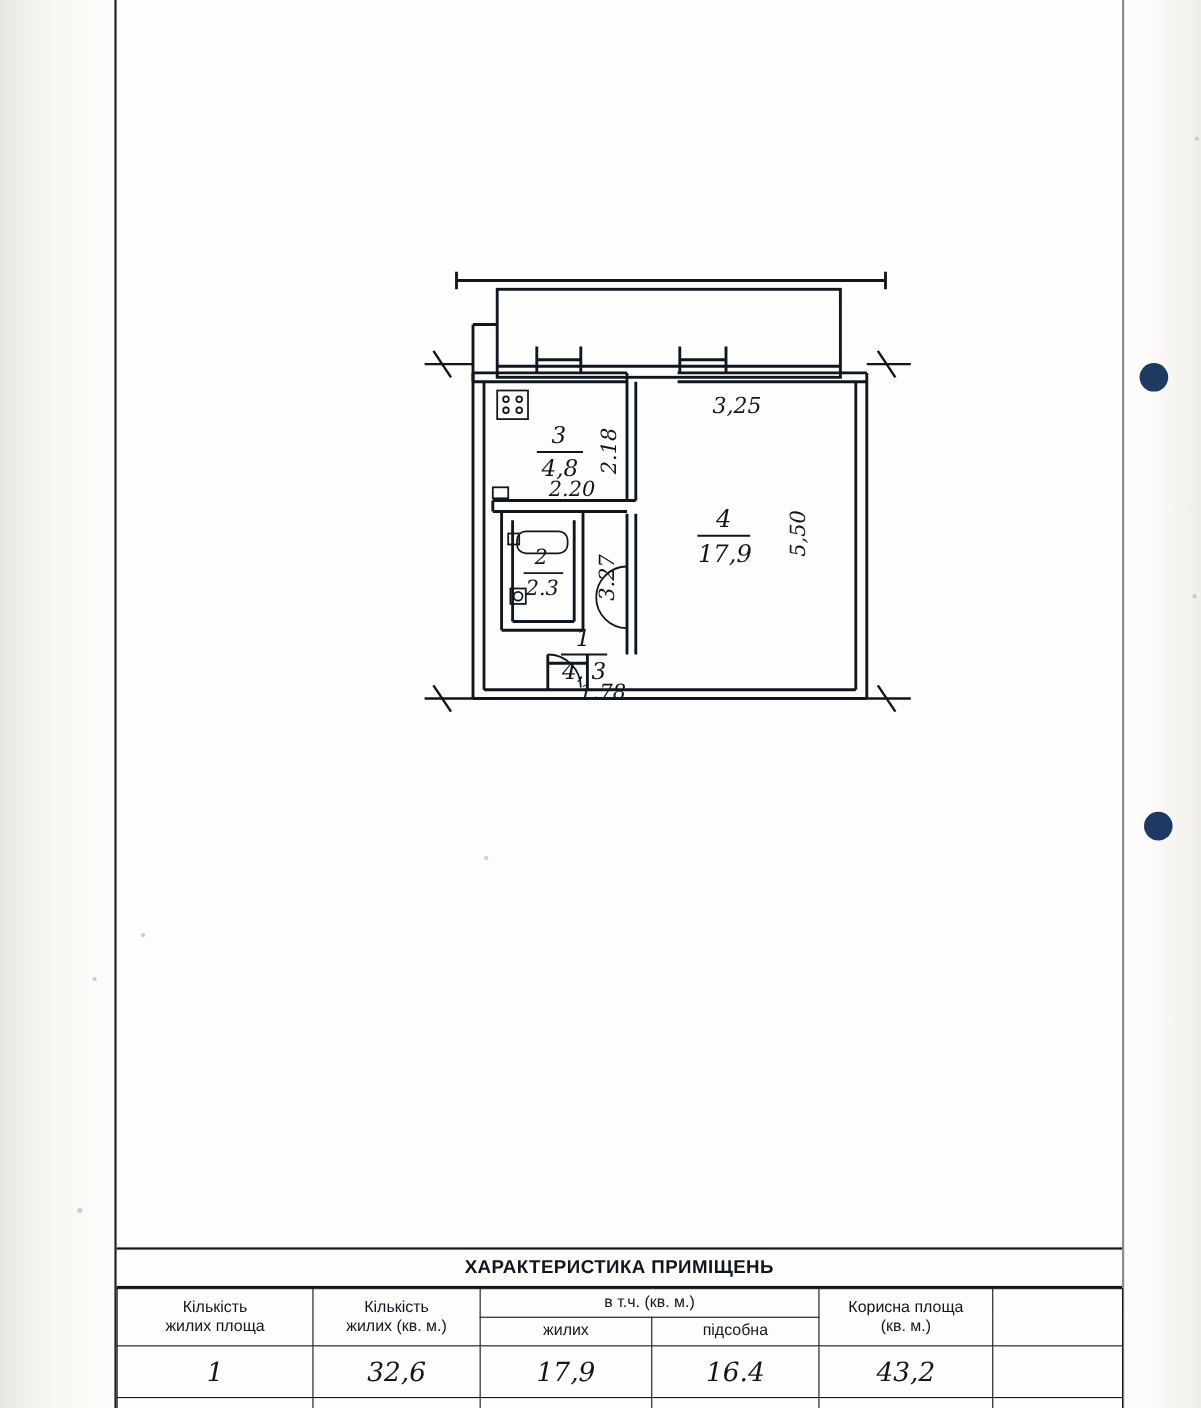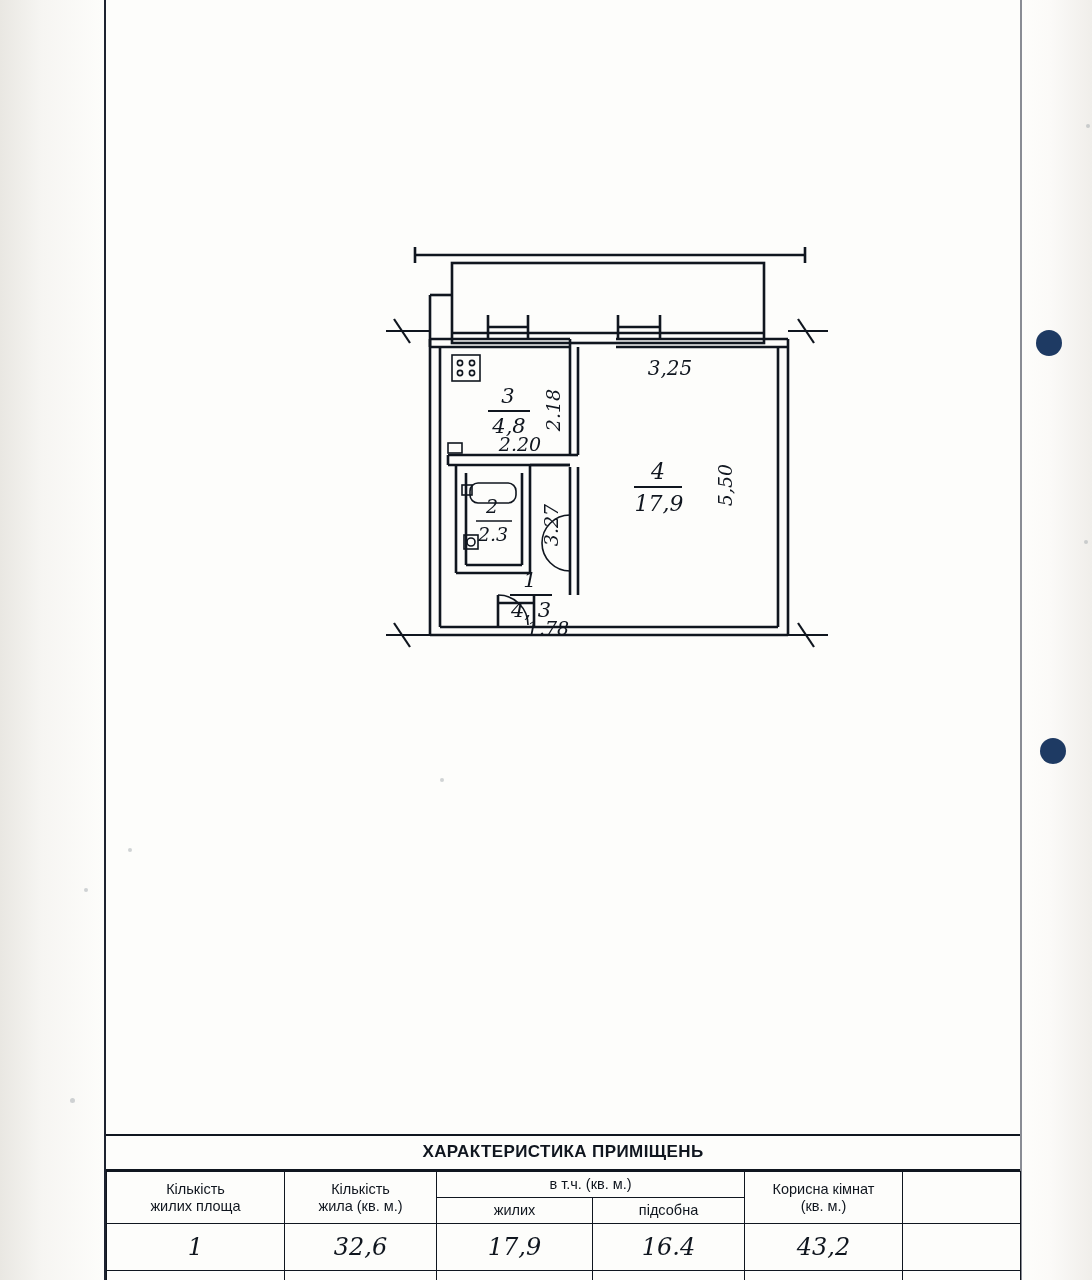--- a/index.html
+++ b/index.html
@@ -287,25 +287,25 @@
           <col class="col-f">
       </colgroup>
       <tbody>
           <tr>
         <th rowspan="2">
           <div>Кількість</div>
           <div>жилих площа</div>
         </th>
         <th rowspan="2">
           <div>Кількість</div>
-          <div>жила (кв. м.)</div>
+          <div>жилих (кв. м.)</div>
         </th>
         <th colspan="2">в т.ч. (кв. м.)</th>
         <th rowspan="2">
-          <div>Корисна кімнат</div>
+          <div>Корисна площа</div>
           <div>(кв. м.)</div>
         </th>
         <th rowspan="2"></th>
       </tr>
       <tr>
         <th>жилих</th>
         <th>підсобна</th>
       </tr>
       <tr class="val-row">
         <td>1</td>

